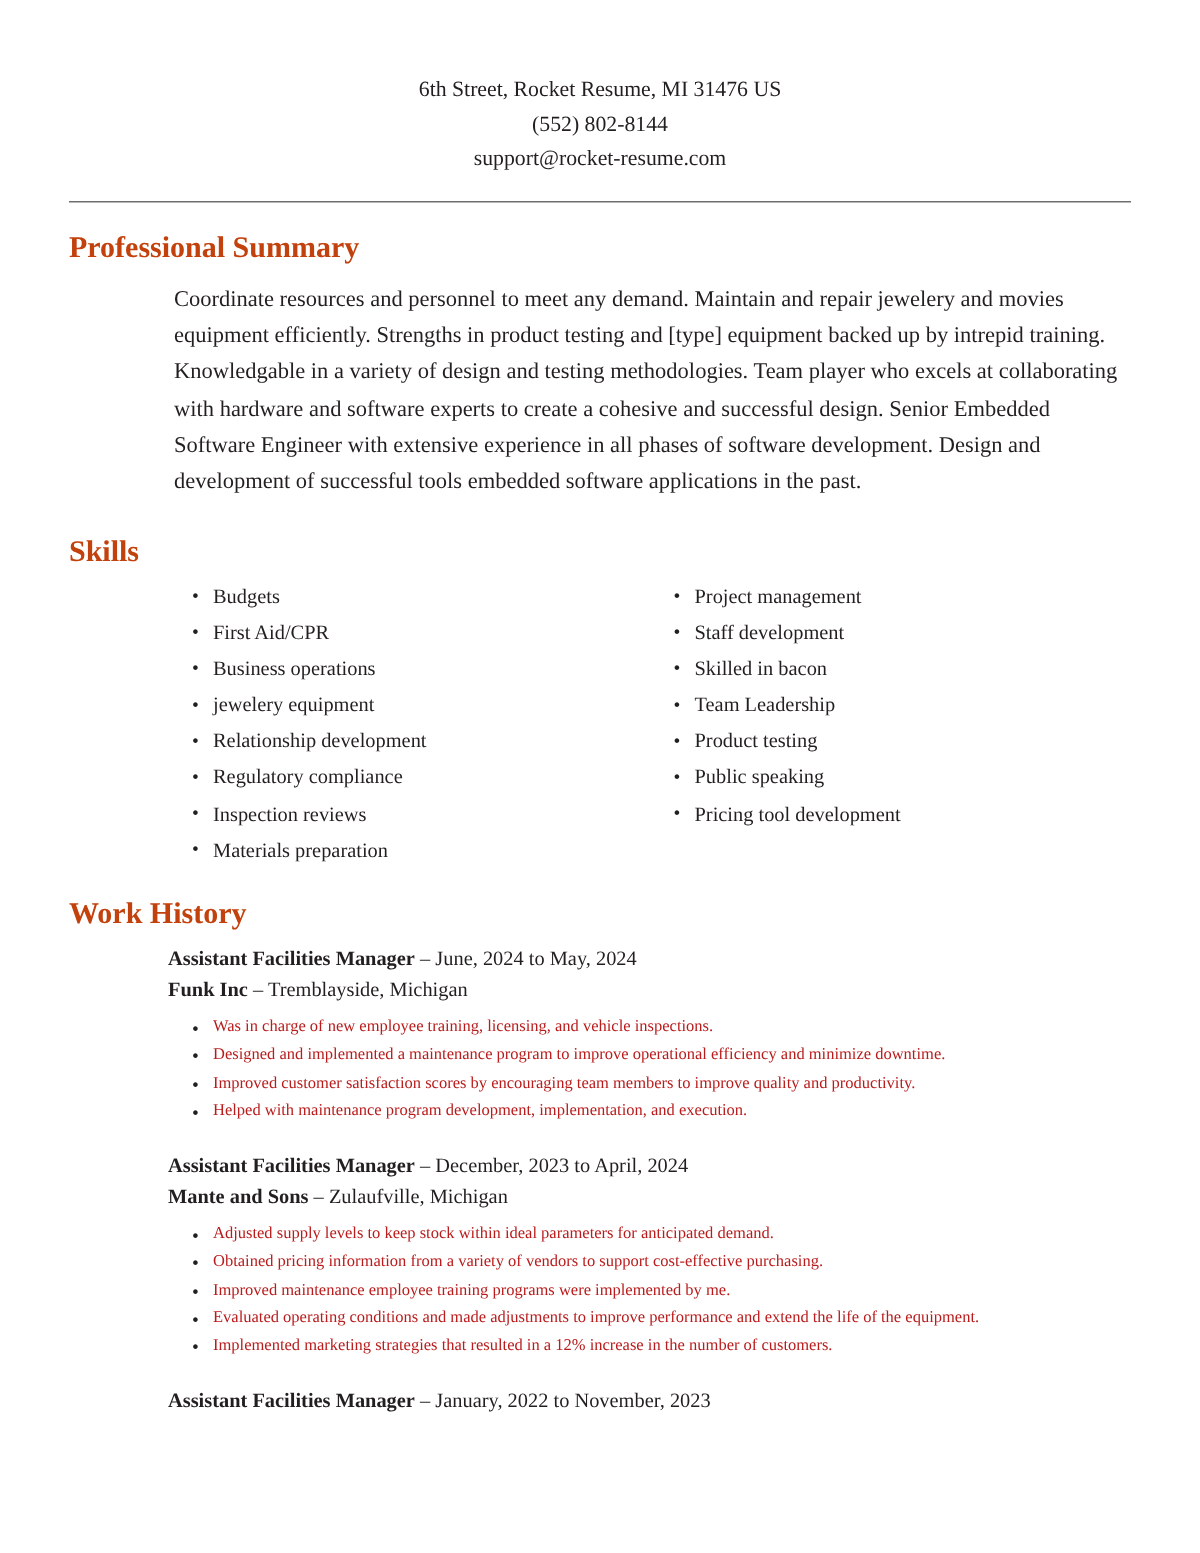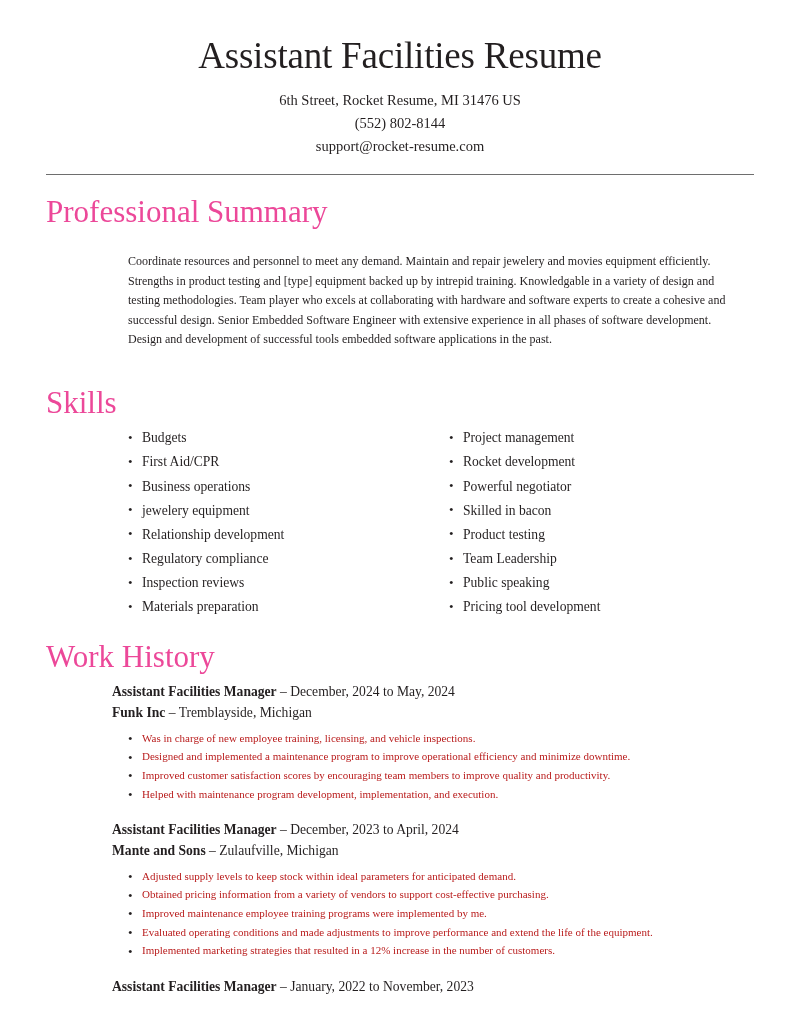--- a/index.html
+++ b/index.html
@@ -45,39 +45,39 @@
 
   .header-rule {
     margin: 16px 46px 0 46px;
     height: 1px;
     background: #6e6e6e;
   }
 
   
   .section { padding: 0 46px; }
   .section-heading {
-    font-size: 31px;
-    font-weight: 400;
+    font-size: 20px;
+    font-weight: 700;
     line-height: 1.15;
-    color: #ec4899;
+    color: #c2410c;
     margin: 0;
     padding-top: 19px;
   }
   .section-body {
     padding-left: 66px;
     padding-top: 7px;
   }
 
   
   .summary-text {
-    font-size: 12px;
+    font-size: 15px;
     line-height: 1.62;
     color: #231f20;
     text-align: left;
-    margin: 16px;
+    margin: 4px;
     padding-right: 4px;
   }
 
   
   .skills-body {
     padding-left: 66px;
     padding-top: 6px;
     display: flex;
     gap: 0;
   }
@@ -139,21 +139,20 @@
     font-size: 13px;
     color: #231f20;
   }
 </style>
 </head>
 <body>
 
 <div class="page">
 
   <div class="resume-header">
-    <h1 class="resume-title">Assistant Facilities Resume</h1>
     <div class="contact-block">
       <span class="contact-line">6th Street, Rocket Resume, MI 31476 US</span>
       <span class="contact-line">(552) 802-8144</span>
       <span class="contact-line">support@rocket-resume.com</span>
     </div>
   </div>
   <div class="header-rule"></div>
 
   <div class="section">
     <h2 class="section-heading">Professional Summary</h2>
@@ -173,37 +172,36 @@
             <li>jewelery equipment</li>
             <li>Relationship development</li>
             <li>Regulatory compliance</li>
             <li>Inspection reviews</li>
             <li>Materials preparation</li>
           </ul>
       </div>
       <div class="skills-col">
         <ul>
             <li>Project management</li>
-            <li>Rocket development</li>
-            <li>Powerful negotiator</li>
+            <li>Staff development</li>
             <li>Skilled in bacon</li>
+            <li>Team Leadership</li>
             <li>Product testing</li>
-            <li>Team Leadership</li>
             <li>Public speaking</li>
             <li>Pricing tool development</li>
           </ul>
       </div>
     </div>
   </div>
 
   <div class="section">
     <h2 class="section-heading">Work History</h2>
     <div class="work-body">
         <div class="job">
-          <div class="job-line"><span class="job-strong">Assistant Facilities Manager</span><span class="job-sep"> – </span><span class="job-dates">December, 2024 to May, 2024</span></div>
+          <div class="job-line"><span class="job-strong">Assistant Facilities Manager</span><span class="job-sep"> – </span><span class="job-dates">June, 2024 to May, 2024</span></div>
           <div class="job-line"><span class="job-strong">Funk Inc</span><span class="job-sep"> – </span><span class="job-location">Tremblayside, Michigan</span></div>
           <ul class="job-bullets">
             <li>Was in charge of new employee training, licensing, and vehicle inspections.</li>
             <li>Designed and implemented a maintenance program to improve operational efficiency and minimize downtime.</li>
             <li>Improved customer satisfaction scores by encouraging team members to improve quality and productivity.</li>
             <li>Helped with maintenance program development, implementation, and execution.</li>
           </ul>
         </div>
         <div class="job">
           <div class="job-line"><span class="job-strong">Assistant Facilities Manager</span><span class="job-sep"> – </span><span class="job-dates">December, 2023 to April, 2024</span></div>

